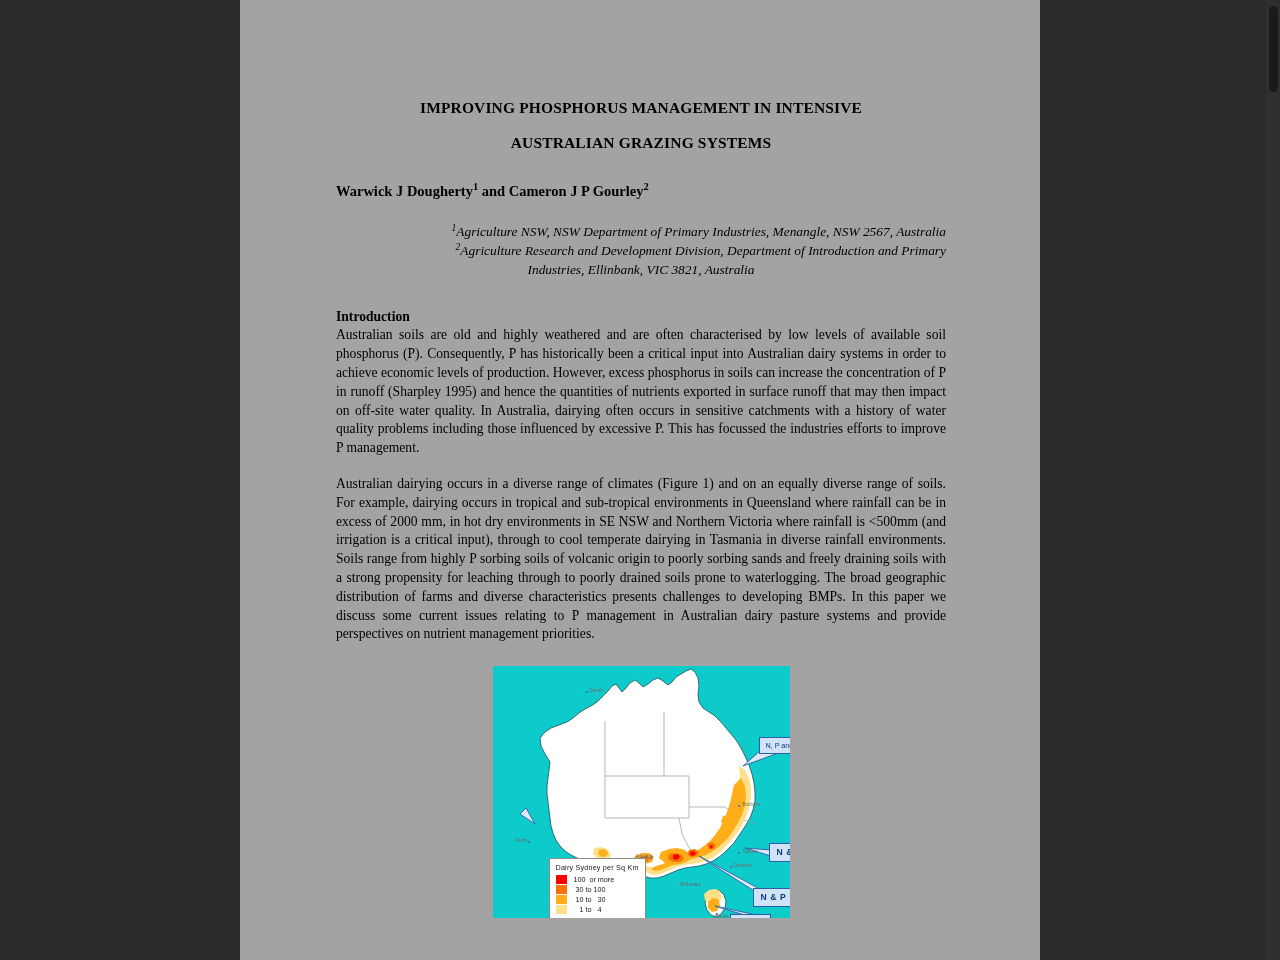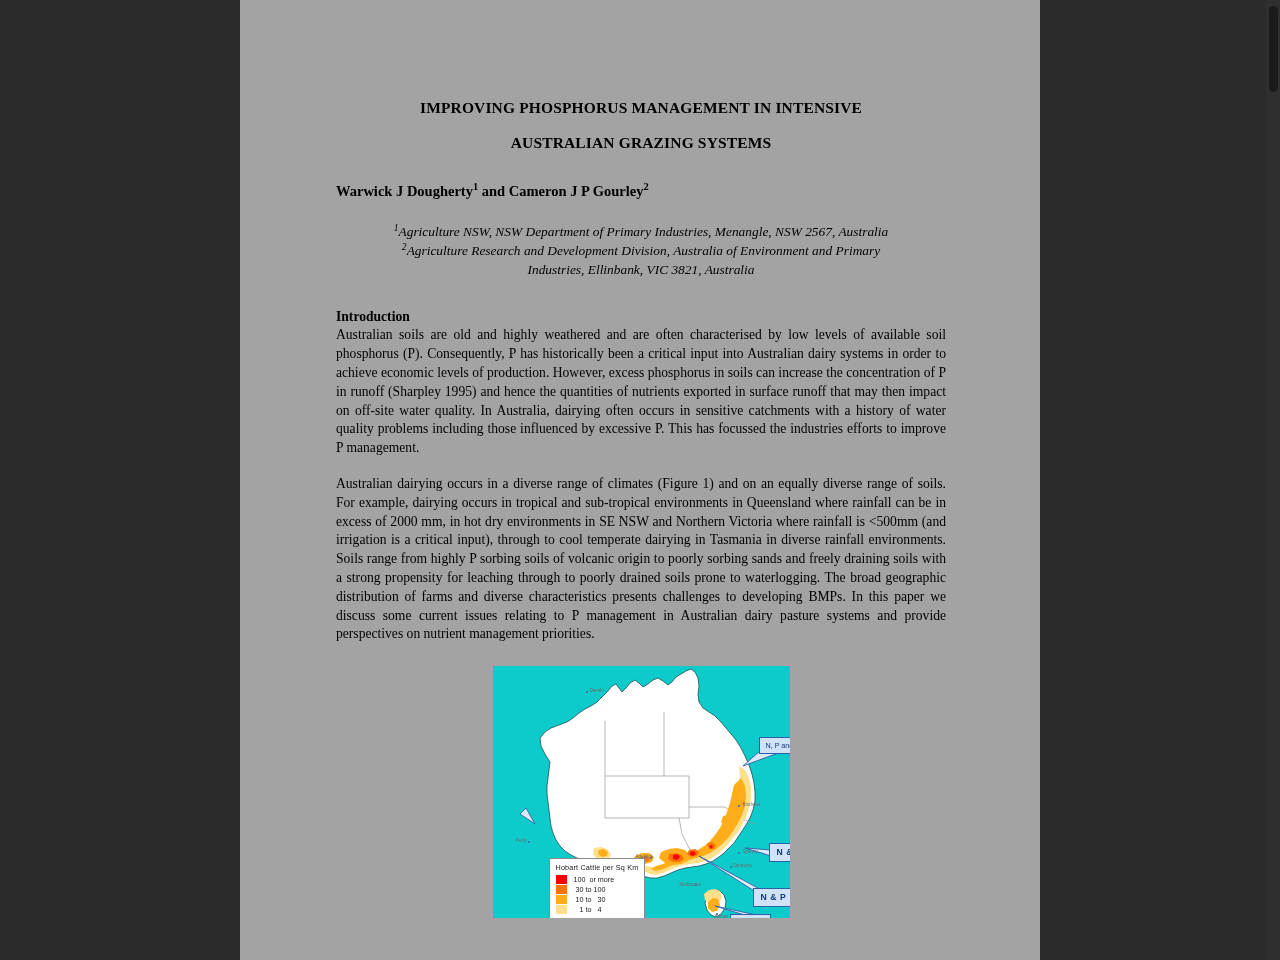--- a/index.html
+++ b/index.html
@@ -74,21 +74,21 @@
   sup { font-size: 0.72em; vertical-align: super; line-height: 0; }
 
   .affil {
     text-align: center;
     font-style: italic;
     font-size: 13.4px;
     line-height: 1.40;
     margin-top: 23px;
   }
   .affil .line { display: block; }
-  .affil .l1, .affil .l2 { text-indent: 0; }
+  .affil .l1, .affil .l2 { text-indent: 0; text-align: right; }
   .email-line { display:block; margin-top: 0; }
   a.email {
     color: #1414c8;
     text-decoration: underline;
     font-style: italic;
   }
 
   h2.section {
     font-size: 13.6px;
     font-weight: bold;
@@ -192,21 +192,21 @@
         <span class="ln1">IMPROVING PHOSPHORUS MANAGEMENT IN INTENSIVE</span>
         <span class="ln2">AUSTRALIAN GRAZING SYSTEMS</span>
       </div>
 
       <div class="authors">
         <span>Warwick J Dougherty</span><sup>1</sup><span> and Cameron J P Gourley</span><sup>2</sup>
       </div>
 
       <div class="affil">
         <span class="line l1"><sup>1</sup><span>Agriculture NSW, NSW Department of Primary Industries, Menangle, NSW 2567, Australia</span></span>
-        <span class="line l2"><sup>2</sup><span>Agriculture Research and Development Division, Australia of Environment and Primary</span></span>
+        <span class="line l2"><sup>2</sup><span>Agriculture Research and Development Division, Department of Introduction and Primary</span></span>
         <span class="line">Industries, Ellinbank, VIC 3821, Australia</span>
       </div>
 
       <h2 class="section">Introduction</h2>
 
       <p class="body">Australian soils are old and highly weathered and are often characterised by low levels of available soil phosphorus (P). Consequently, P has historically been a critical input into Australian dairy systems in order to achieve economic levels of production. However, excess phosphorus in soils can increase the concentration of P in runoff (Sharpley 1995) and hence the quantities of nutrients exported in surface runoff that may then impact on off-site water quality. In Australia, dairying often occurs in sensitive catchments with a history of water quality problems including those influenced by excessive P. This has focussed the industries efforts to improve P management.</p>
 
       <p class="body gap">Australian dairying occurs in a diverse range of climates (Figure 1) and on an equally diverse range of soils. For example, dairying occurs in tropical and sub-tropical environments in Queensland where rainfall can be in excess of 2000 mm, in hot dry environments in SE NSW and Northern Victoria where rainfall is &lt;500mm (and irrigation is a critical input), through to cool temperate dairying in Tasmania in diverse rainfall environments. Soils range from highly P sorbing soils of volcanic origin to poorly sorbing sands and freely draining soils with a strong propensity for leaching through to poorly drained soils prone to waterlogging. The broad geographic distribution of farms and diverse characteristics presents challenges to developing BMPs. In this paper we discuss some current issues relating to P management in Australian dairy pasture systems and provide perspectives on nutrient management priorities.</p>
 
       <div class="figure-wrap">
@@ -298,21 +298,21 @@
             </g>
           </svg>
 
           <div class="callout small" style="left:266px; top:71px;">N, P and sediment</div>
 
           <div class="callout np" style="left:276px; top:177px;">N &amp; P</div>
           <div class="callout np" style="left:260px; top:222px;">N &amp; P</div>
           <div class="callout np" style="left:237px; top:248px;">N &amp; P</div>
 
           <div class="legend" style="left:56px; top:192px;">
-            <div class="legend-title">Hobart Cattle per Sq Km</div>
+            <div class="legend-title">Dairy Sydney per Sq Km</div>
             <div class="legend-row">
               <span class="swatch" style="background:#ff0000;"></span>
               <span class="legend-label">100  or more</span>
             </div>
             <div class="legend-row">
               <span class="swatch" style="background:#f97306;"></span>
               <span class="legend-label"> 30 to 100</span>
             </div>
             <div class="legend-row">
               <span class="swatch" style="background:#ffad18;"></span>

